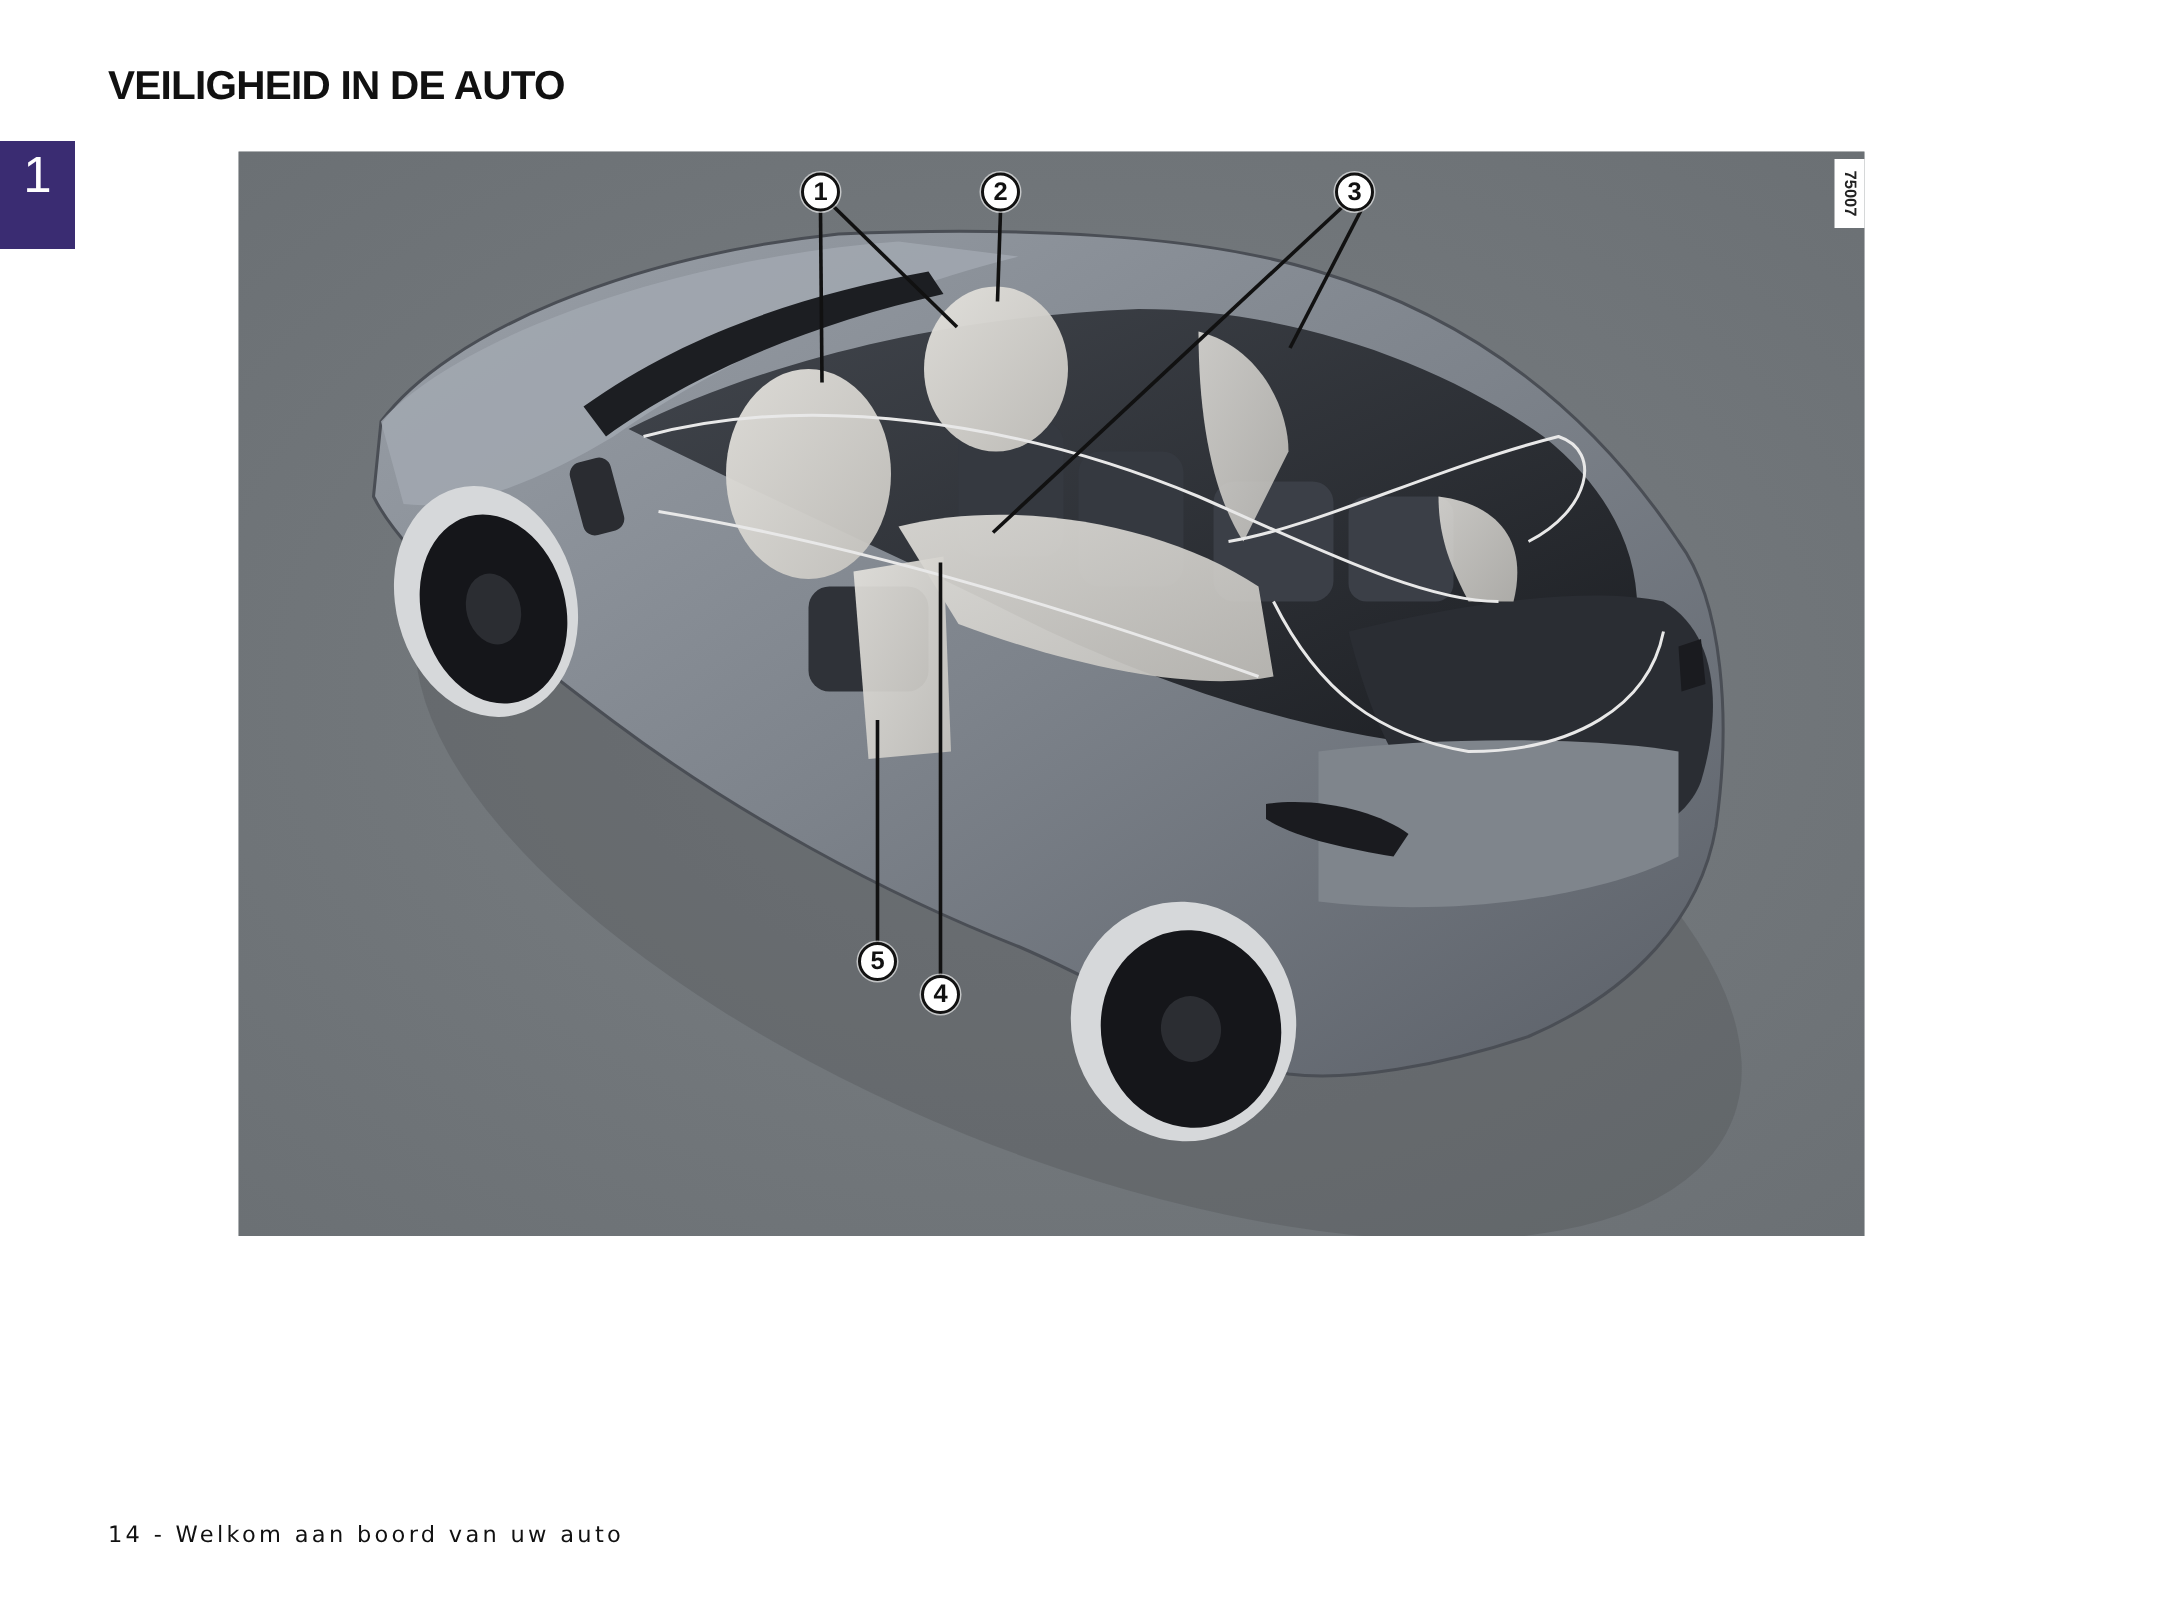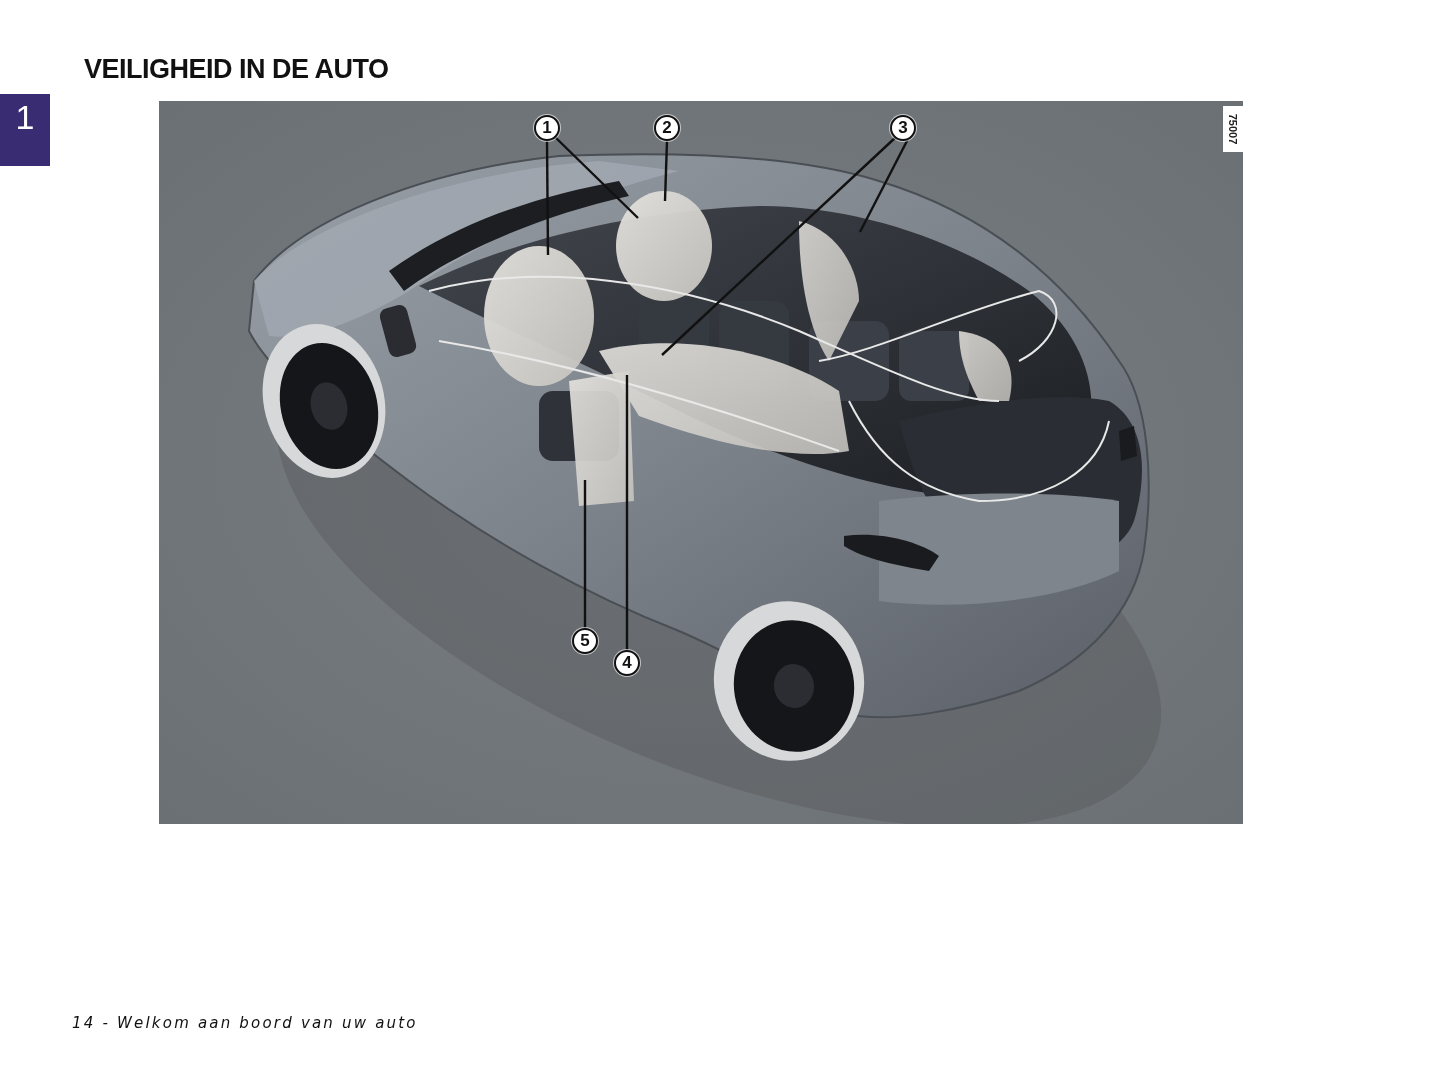--- a/index.html
+++ b/index.html
@@ -1,21 +1,21 @@
 <!DOCTYPE html>
 <html><head>
   <meta charset="utf-8">
   <style>
     html, body { margin: 0; padding: 0; background: #ffffff; }
     body { width: 1445px; height: 1070px; position: relative; overflow: hidden; font-family: "Liberation Sans", "DejaVu Sans", sans-serif; }
     .page-title {
       position: absolute; left: 72px; top: 42px;
       font-family: "Liberation Sans", sans-serif;
       font-weight: 700; font-size: 27px; letter-spacing: -0.5px;
-      color: #111111; margin: 12px;
+      color: #111111; margin: 0;
     }
     .chapter-tab {
       position: absolute; left: 0; top: 94px; width: 50px; height: 72px;
       background: #3a2c72; color: #ffffff;
       font-family: "Liberation Sans", sans-serif; font-size: 34px; font-weight: 400;
       display: flex; align-items: flex-start; justify-content: center; padding-top: 4px; box-sizing: border-box;
     }
     .figure {
       position: absolute; left: 159px; top: 101px; width: 1084px; height: 723px;
       background: #6f7478; overflow: hidden;
@@ -32,21 +32,21 @@
     }
     .callout {
       position: absolute; width: 26px; height: 26px; border-radius: 50%;
       background: #ffffff; border: 2px solid #111; box-sizing: border-box;
       display: flex; align-items: center; justify-content: center;
       font-family: "Liberation Sans", sans-serif; font-weight: 700; font-size: 17px; color: #111;
       box-shadow: 0 0 0 1px rgba(255,255,255,0.6);
     }
     .footer {
       position: absolute; left: 72px; top: 1014px;
-      font-family: "DejaVu Sans", sans-serif; font-size: 15px; letter-spacing: 2.2px; color: #111; font-style: italic;
+      font-family: "DejaVu Sans", sans-serif; font-size: 15px; letter-spacing: 2.2px; color: #111;
     }
   </style>
 </head>
 <body>
 
 <h1 class="page-title">VEILIGHEID IN DE AUTO</h1>
 
 <div class="chapter-tab">
   <span>1</span>
 </div>

